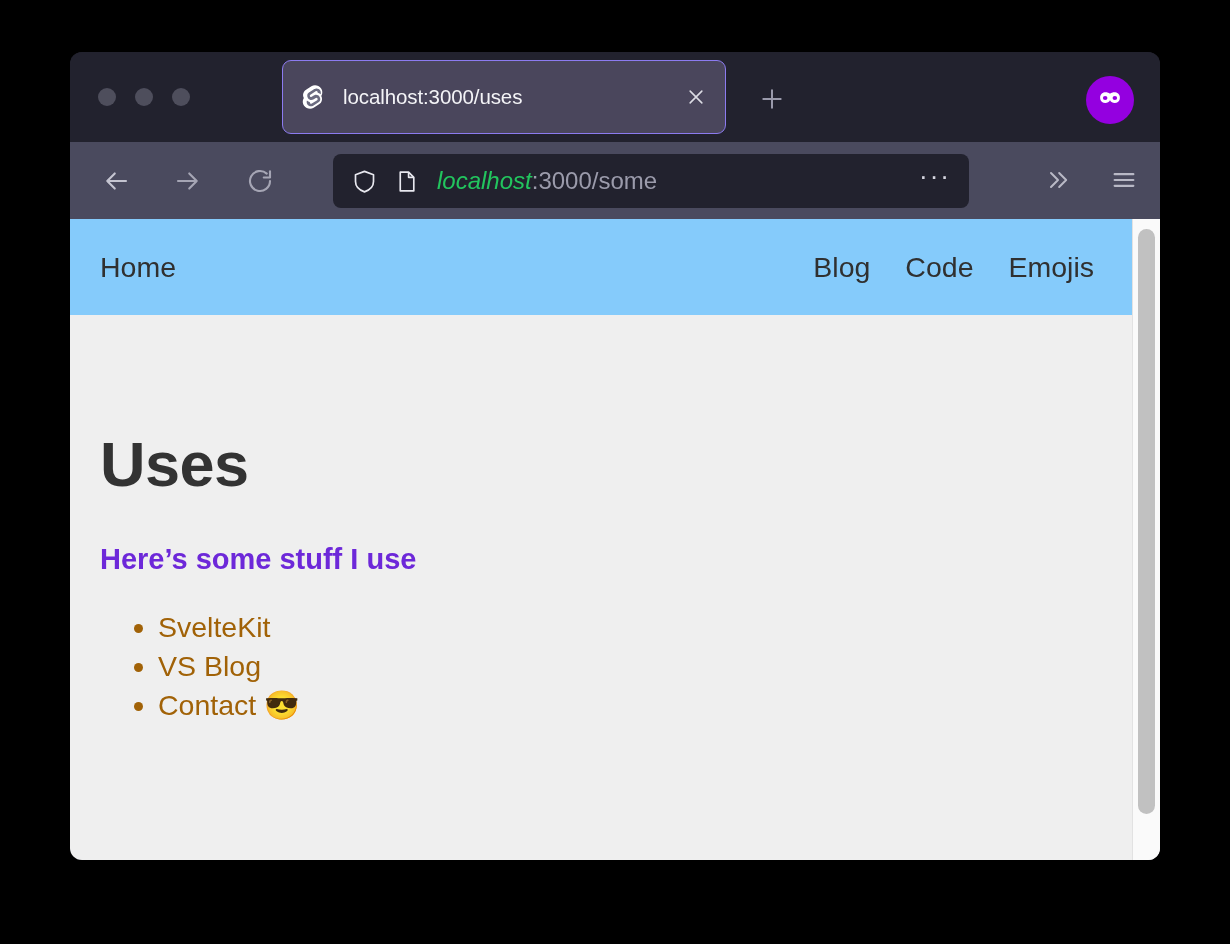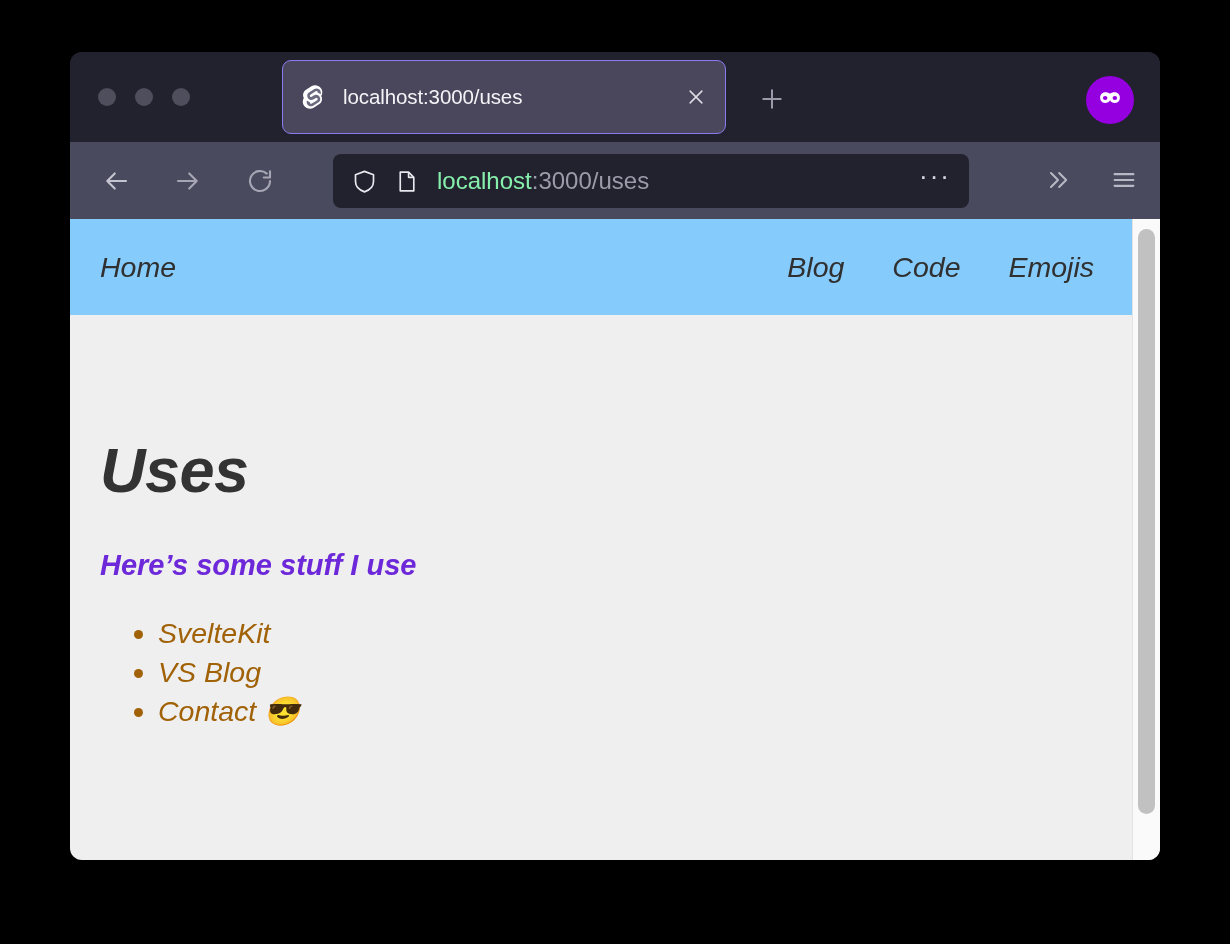--- a/index.html
+++ b/index.html
@@ -165,21 +165,21 @@
   }
   .urlbar .page-icon { margin-left: 16px; }
   .url-text {
     flex: 1 1 auto;
     margin-left: 18px;
     font-size: 24px;
     color: #9b9bab;
     white-space: nowrap;
     overflow: hidden;
   }
-  .url-text .host { color: #86efac; }
+  .url-text .host { color: #22c55e; font-style: italic; }
   .urlbar-more {
     flex: 0 0 auto;
     color: #d6d6e0;
     letter-spacing: 2px;
     font-size: 26px;
     line-height: 10px;
     padding-bottom: 10px;
   }
 
   .toolbar-right {
@@ -198,21 +198,20 @@
     justify-content: center;
     color: #b9b9c6;
   }
 
   
   .viewport {
     position: relative;
     height: 641px;
     background: #efefef;
     overflow: hidden;
-    font-style: italic;
   }
 
   .site-nav {
     height: 96px;
     background: #85cbfb;
     display: flex;
     align-items: center;
     justify-content: space-between;
     padding: 0 38px 0 30px;
     box-sizing: border-box;
@@ -220,25 +219,25 @@
   }
   .site-nav a {
     color: #303030;
     font-size: 28.5px;
     text-decoration: none;
     white-space: nowrap;
   }
   .site-nav-right {
     display: flex;
     align-items: center;
-    gap: 48px;
+    gap: 35px;
   }
 
   .page-body {
-    padding: 10px 30px;
+    padding: 4px 30px;
     width: 1062px;
     box-sizing: border-box;
   }
   .page-title {
     margin: 0;
     padding-top: 112px;
     font-size: 63px;
     font-weight: bold;
     color: #333333;
     letter-spacing: -0.5px;
@@ -358,21 +357,21 @@
           <svg viewBox="0 0 24 24" width="27" height="27" aria-hidden="true">
             <path d="M12 3 L20 6 V12 c0 4.8 -3.4 7.6 -8 9.2 C7.4 19.6 4 16.8 4 12 V6 Z" stroke="currentColor" stroke-width="1.5" fill="none" stroke-linejoin="round"></path>
           </svg>
         </span>
         <span class="page-icon">
           <svg viewBox="0 0 24 24" width="25" height="25" aria-hidden="true">
             <path d="M6 3 H14 L19 8 V21 H6 Z" stroke="currentColor" stroke-width="1.6" fill="none" stroke-linejoin="round"></path>
             <path d="M14 3 V8 H19" stroke="currentColor" stroke-width="1.6" fill="none" stroke-linejoin="round"></path>
           </svg>
         </span>
-        <span class="url-text"><span class="host">localhost</span><span>:3000/uses</span></span>
+        <span class="url-text"><span class="host">localhost</span><span>:3000/some</span></span>
         <span class="urlbar-more">···</span>
       </div>
 
       <div class="toolbar-right">
         <div class="toolbar-icon-btn">
           <svg viewBox="0 0 24 24" width="28" height="28" aria-hidden="true">
             <path d="M6 6 L12 12 L6 18 M13 6 L19 12 L13 18" stroke="currentColor" stroke-width="1.7" stroke-linecap="round" stroke-linejoin="round" fill="none"></path>
           </svg>
         </div>
         <div class="toolbar-icon-btn">

